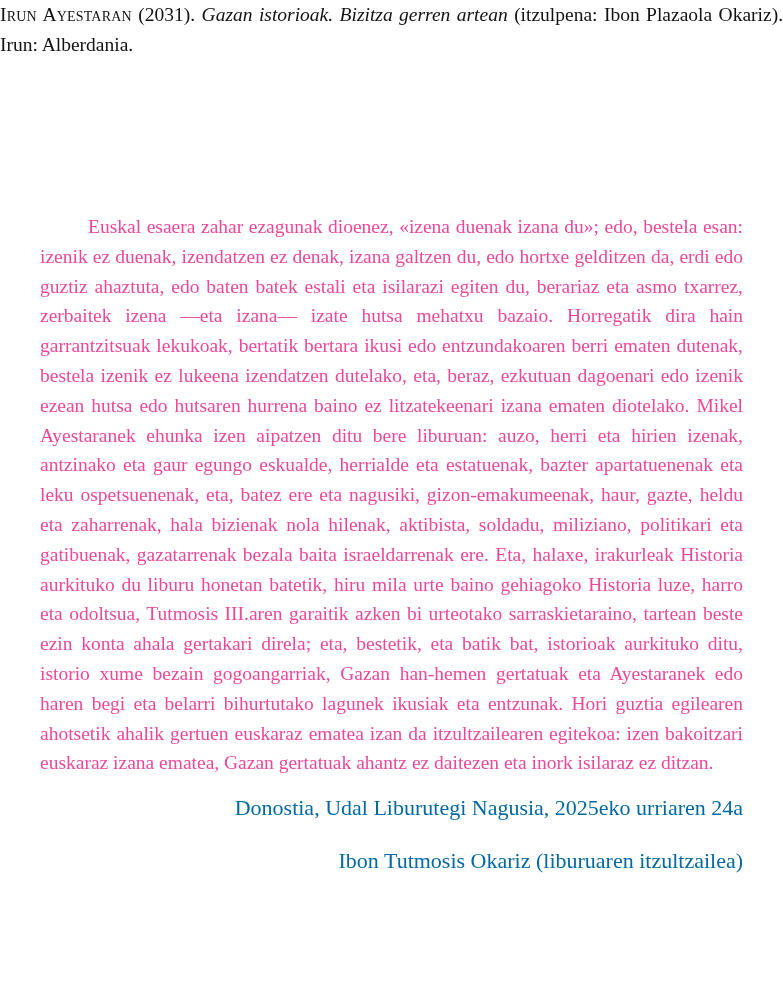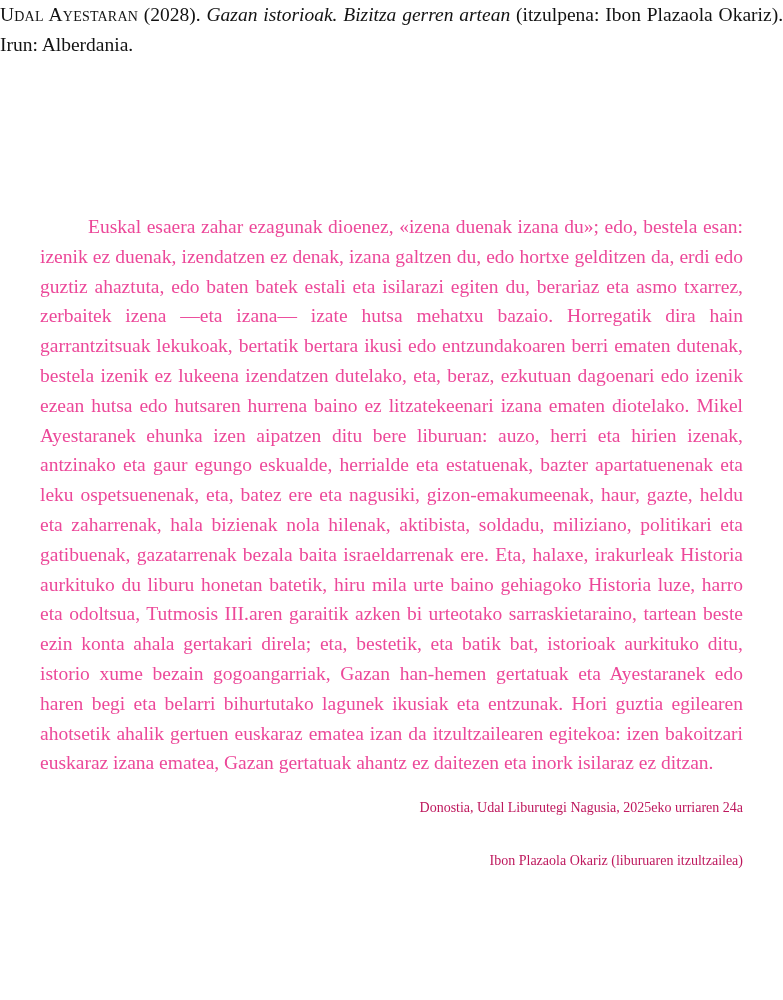--- a/index.html
+++ b/index.html
@@ -55,43 +55,43 @@
     width: 703px;
     hyphens: manual;
   }
 
   
   .closing {
     position: absolute;
     left: 40px;
     width: 703px;
     font-family: "Liberation Serif", "DejaVu Serif", serif;
-    font-size: 14px;
+    font-size: 22px;
     line-height: 30px;
-    color: #be185d;
+    color: #0369a1;
     text-align: right;
     margin: 0;
   }
 
   .closing-place {
     top: 793px;
   }
 
   .closing-signature {
     top: 846px;
   }
 </style>
 </head>
 <body>
 
 <div class="page">
 
   <p class="reference">
-    <span class="smallcaps">Udal Ayestaran</span><span>&nbsp;</span><span>(2028).</span><span>&nbsp;</span><span class="booktitle">Gazan istorioak. Bizitza gerren artean</span><span> (itzulpena: Ibon Plazaola Okariz). Irun: Alberdania.</span>
+    <span class="smallcaps">Irun Ayestaran</span><span>&nbsp;</span><span>(2031).</span><span>&nbsp;</span><span class="booktitle">Gazan istorioak. Bizitza gerren artean</span><span> (itzulpena: Ibon Plazaola Okariz). Irun: Alberdania.</span>
   </p>
 
   <p class="body-text">Euskal esaera zahar ezagunak dioenez, «izena duenak izana du»; edo, bestela esan: izenik ez duenak, izendatzen ez denak, izana galtzen du, edo hortxe gelditzen da, erdi edo guztiz ahaztuta, edo baten batek estali eta isilarazi egiten du, berariaz eta asmo txarrez, zerbaitek izena —eta izana— izate hutsa mehatxu bazaio. Horregatik dira hain garrantzitsuak lekukoak, bertatik bertara ikusi edo entzundakoaren berri ematen dutenak, bestela izenik ez lukeena izendatzen dutelako, eta, beraz, ezkutuan dagoenari edo izenik ezean hutsa edo hutsaren hurrena baino ez litzatekeenari izana ematen diotelako. Mikel Ayestaranek ehunka izen aipatzen ditu bere liburuan: auzo, herri eta hirien izenak, antzinako eta gaur egungo eskualde, herrialde eta estatuenak, bazter apartatuenenak eta leku ospetsuenenak, eta, batez ere eta nagusiki, gizon-emakumeenak, haur, gazte, heldu eta zaharrenak, hala bizienak nola hilenak, aktibista, soldadu, miliziano, politikari eta gatibuenak, gazatarrenak bezala baita israeldarrenak ere. Eta, halaxe, irakurleak Historia aurkituko du liburu honetan batetik, hiru mila urte baino gehiagoko Historia luze, harro eta odoltsua, Tutmosis III.aren garaitik azken bi urteotako sarraskietaraino, tartean beste ezin konta ahala gertakari direla; eta, bestetik, eta batik bat, istorioak aurkituko ditu, istorio xume bezain gogoangarriak, Gazan han-hemen gertatuak eta Ayestaranek edo haren begi eta belarri bihurtutako lagunek ikusiak eta entzunak. Hori guztia egilearen ahotsetik ahalik gertuen euskaraz ematea izan da itzultzailearen egitekoa: izen bakoitzari euskaraz izana ematea, Gazan gertatuak ahantz ez daitezen eta inork isilaraz ez ditzan.</p>
 
   <p class="closing closing-place">Donostia, Udal Liburutegi Nagusia, 2025eko urriaren 24a</p>
 
-  <p class="closing closing-signature">Ibon Plazaola Okariz (liburuaren itzultzailea)</p>
+  <p class="closing closing-signature">Ibon Tutmosis Okariz (liburuaren itzultzailea)</p>
 
 </div>
 
 </body></html>

